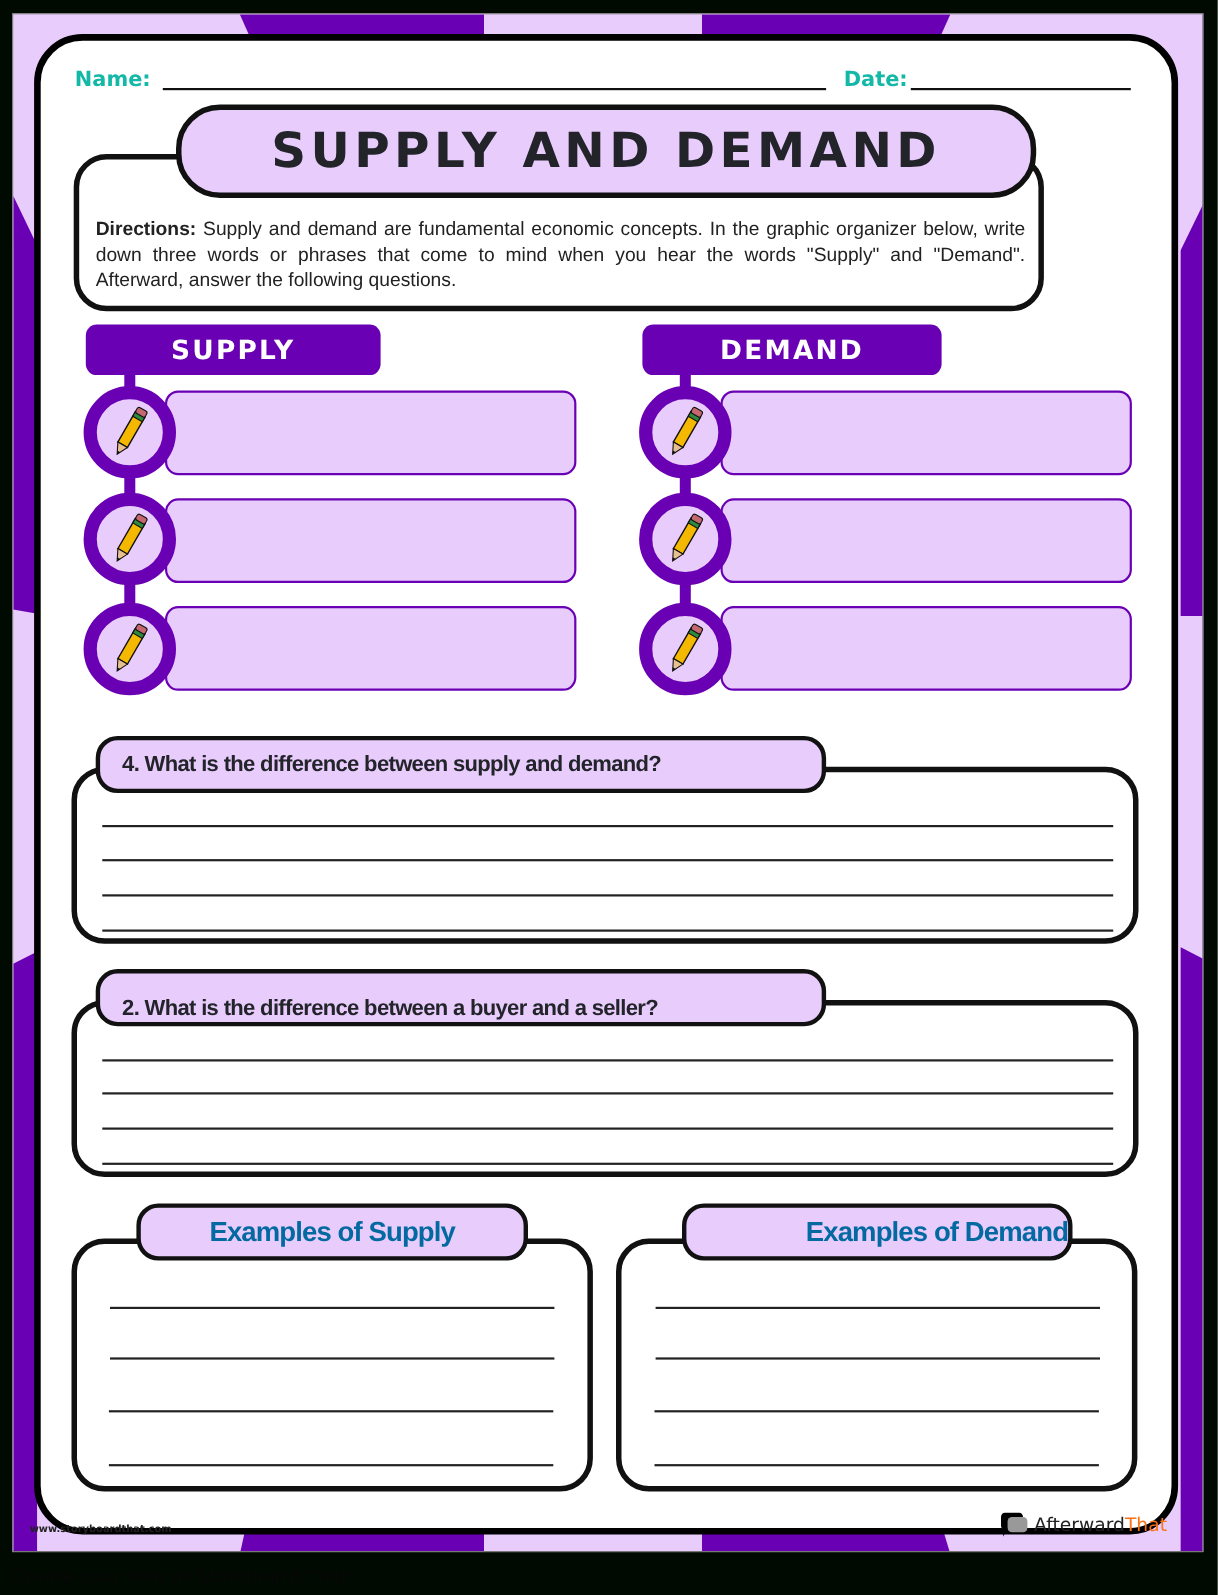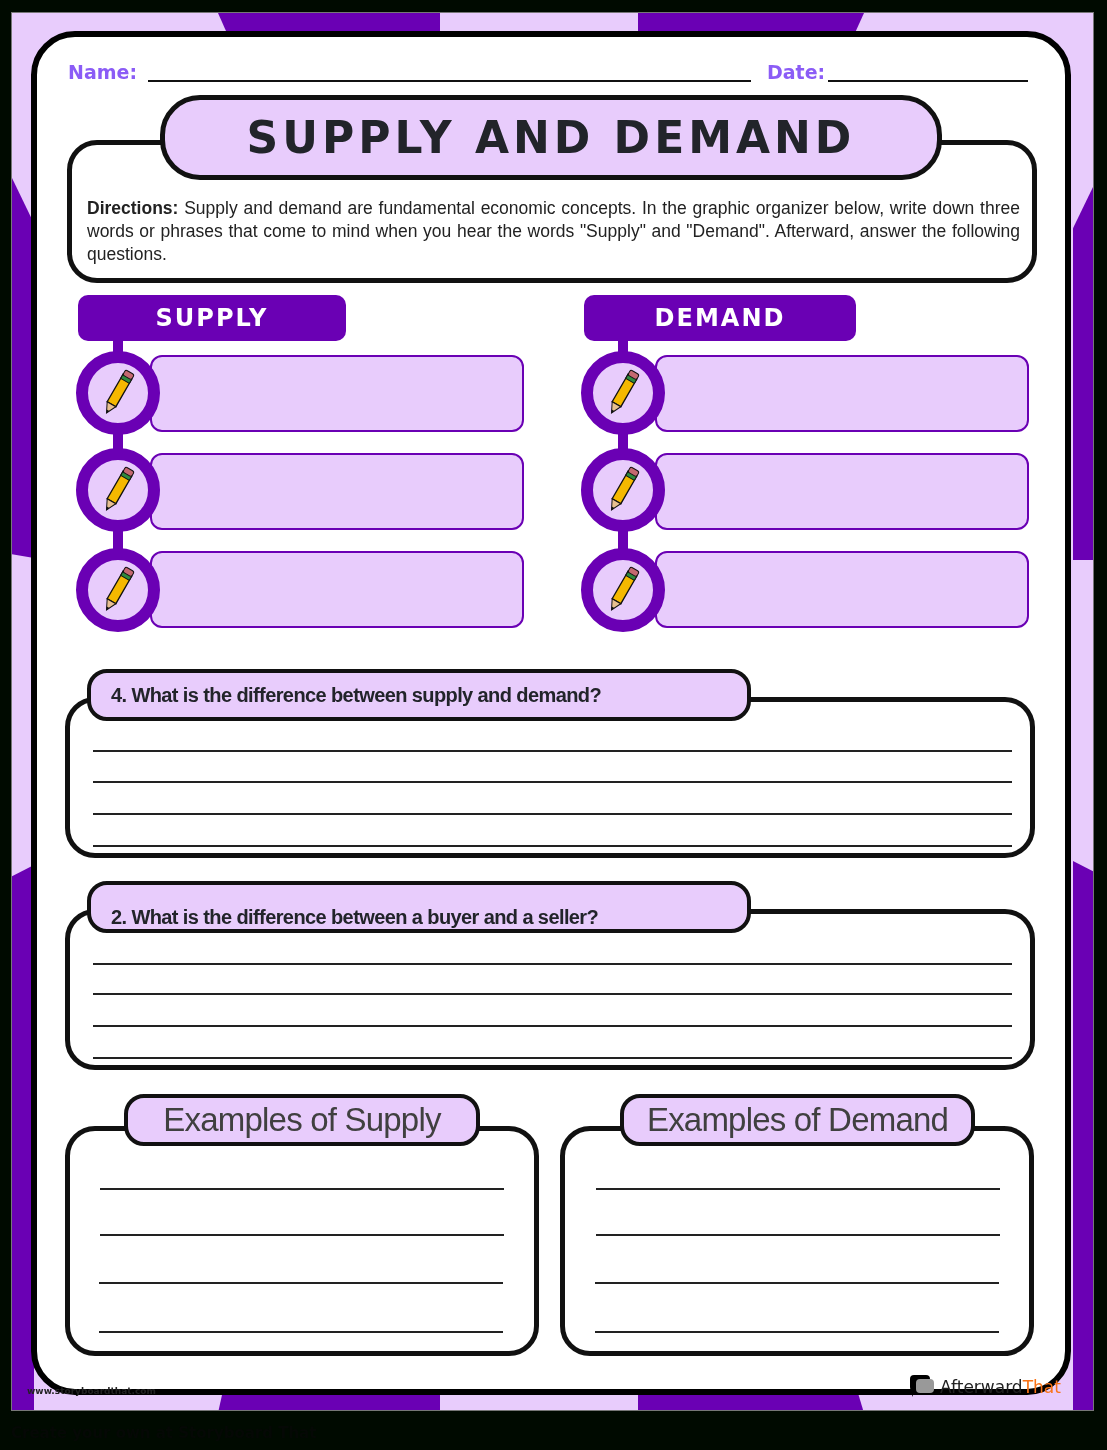--- a/index.html
+++ b/index.html
@@ -1,37 +1,37 @@
 <!DOCTYPE html>
 <html><head>
 <meta charset="utf-8">
 <style>
   html, body { margin:0; padding:0; }
   body { width:1107px; height:1450px; background:#000a00; position:relative; overflow:hidden; font-family:"Liberation Sans", sans-serif; }
   .abs { position:absolute; }
   .page { left:11px; top:12px; width:1083px; height:1399px; background:#e8ccfc; overflow:hidden; border:1px solid #777; box-sizing:border-box; }
   .stripe { position:absolute; background:#6a00b4; }
   .card { left:31px; top:31px; width:1040px; height:1364px; background:#fff; border:6px solid #000; border-radius:44px; box-sizing:border-box; }
-  .label-name { font-family:"DejaVu Sans", sans-serif; font-weight:bold; font-size:19px; color:#8b5cf6; }
+  .label-name { font-family:"DejaVu Sans", sans-serif; font-weight:bold; font-size:19px; color:#14b8a6; }
   .uline { border-bottom:2px solid #111; height:0; }
   .title-pill { left:160px; top:95px; width:782px; height:85px; background:#e8ccfc; border:5px solid #111; border-radius:40px; box-sizing:border-box; z-index:3; display:flex; align-items:center; justify-content:center; }
   .title-text { font-family:"DejaVu Sans", sans-serif; font-weight:900; font-size:44px; letter-spacing:4px; color:#22242a; }
-  .dir-box { left:67px; top:140px; width:970px; height:143px; background:#fff; border:5px solid #111; border-radius:30px; box-sizing:border-box; z-index:2; }
+  .dir-box { left:67px; top:140px; width:882px; height:143px; background:#fff; border:5px solid #111; border-radius:30px; box-sizing:border-box; z-index:2; }
   .dir-text { position:absolute; left:15px; top:52px; right:12px; font-family:"Liberation Sans", sans-serif; font-size:17.5px; line-height:23px; color:#222; text-align:justify; }
   .dir-text b { font-weight:bold; }
   .col-tab { height:46px; background:#6a00b4; border-radius:10px; display:flex; align-items:center; justify-content:center; }
   .col-tab span { font-family:"DejaVu Sans", sans-serif; font-weight:900; color:#fff; font-size:24px; letter-spacing:2px; }
   .stem { width:10px; background:#6a00b4; }
   .circle { width:84px; height:84px; border-radius:50%; background:#e8ccfc; border:12px solid #6a00b4; box-sizing:border-box; display:flex; align-items:center; justify-content:center; z-index:2; }
   .entry { height:77px; background:#e8ccfc; border:2px solid #6a00b4; border-radius:12px; box-sizing:border-box; }
   .qbox { background:#fff; border:5px solid #111; border-radius:30px; box-sizing:border-box; }
   .qtab { background:#e8ccfc; border:4px solid #111; border-radius:20px; box-sizing:border-box; z-index:2; display:flex; align-items:center; padding-left:20px; }
   .qtab span { font-family:"Liberation Sans", sans-serif; font-weight:bold; font-size:20px; color:#22242a; letter-spacing:-0.6px; }
   .etab { background:#e8ccfc; border:4px solid #111; border-radius:20px; box-sizing:border-box; z-index:2; display:flex; align-items:center; justify-content:center; }
-  .etab span { font-family:"Liberation Sans", sans-serif; font-weight:normal; font-size:33px; color:#404040; letter-spacing:-0.8px; }
+  .etab span { font-family:"Liberation Sans", sans-serif; font-weight:bold; font-size:25px; color:#0369a1; letter-spacing:-0.8px; }
   .wline { height:0; border-top:2px solid #222; }
   .footer-url { font-family:"DejaVu Sans", sans-serif; font-weight:bold; font-size:9px; color:#222; }
   .brand { font-family:"DejaVu Sans", sans-serif; font-size:17px; color:#222; }
   .brand .that { color:#f97316; }
   .create { font-family:"DejaVu Sans", sans-serif; font-weight:bold; font-size:15px; color:#050805; }
 </style>
 </head>
 <body>
 
 <div class="abs page">
@@ -169,21 +169,21 @@
 <div class="abs qbox" style="left:65px;top:1126px;width:474px;height:230px;"></div>
 <div class="abs etab" style="left:124px;top:1094px;width:356px;height:52px;">
   <span>Examples of Supply</span>
 </div>
 <div class="abs wline" style="left:100px;top:1188px;width:404px;"></div>
 <div class="abs wline" style="left:100px;top:1234px;width:404px;"></div>
 <div class="abs wline" style="left:99px;top:1282px;width:404px;"></div>
 <div class="abs wline" style="left:99px;top:1331px;width:404px;"></div>
 
 <div class="abs qbox" style="left:560px;top:1126px;width:474px;height:230px;"></div>
-<div class="abs etab" style="left:620px;top:1094px;width:355px;height:52px;">
+<div class="abs etab" style="left:620px;top:1094px;width:355px;height:52px;justify-content:flex-end;">
   <span>Examples of Demand</span>
 </div>
 <div class="abs wline" style="left:596px;top:1188px;width:404px;"></div>
 <div class="abs wline" style="left:596px;top:1234px;width:404px;"></div>
 <div class="abs wline" style="left:595px;top:1282px;width:404px;"></div>
 <div class="abs wline" style="left:595px;top:1331px;width:404px;"></div>
 
 <span class="abs footer-url" style="left:27px;top:1386px;">www.storyboardthat.com</span>
 <div class="abs" style="left:910px;top:1375px;display:flex;align-items:center;gap:4px;z-index:4;">
   <svg width="26" height="24" viewBox="0 0 26 24">

